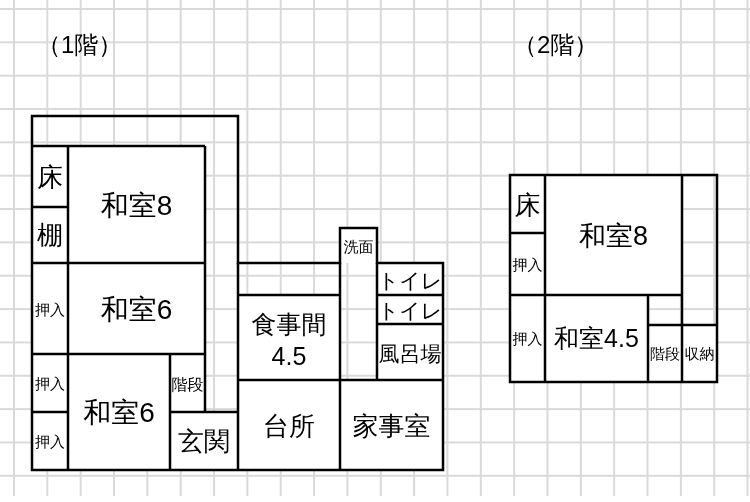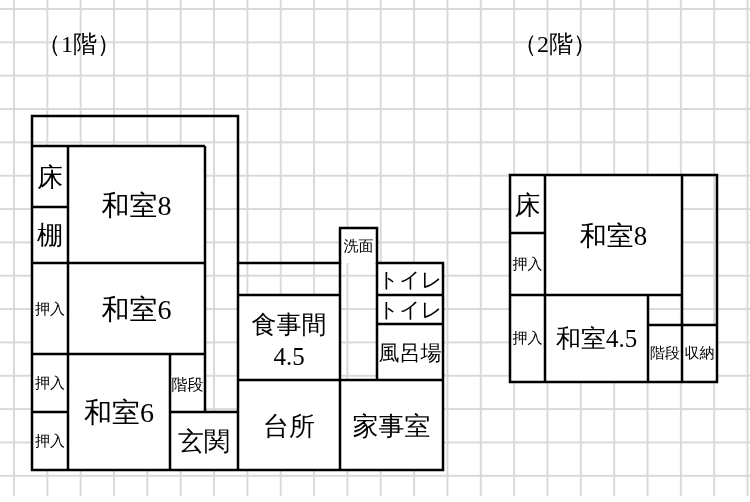--- a/index.html
+++ b/index.html
@@ -14,21 +14,20 @@
   .canvas {
     position: relative;
     width: 750px;
     height: 496px;
     background-color: #ffffff;
     background-image:
       linear-gradient(to right, #d9d9d9 1.6px, transparent 1.6px),
       linear-gradient(to bottom, #d9d9d9 1.6px, transparent 1.6px);
     background-size: 33.35px 33.35px;
     background-position: 13px 8px;
-    font-family: Liberation Serif, serif;
   }
   svg.plan {
     position: absolute;
     left: 0;
     top: 0;
   }
   .room-fill { fill: #ffffff; stroke: none; }
   .wall { fill: none; stroke: #000000; stroke-width: 2.5; }
   .lbl {
     fill: #000000;

